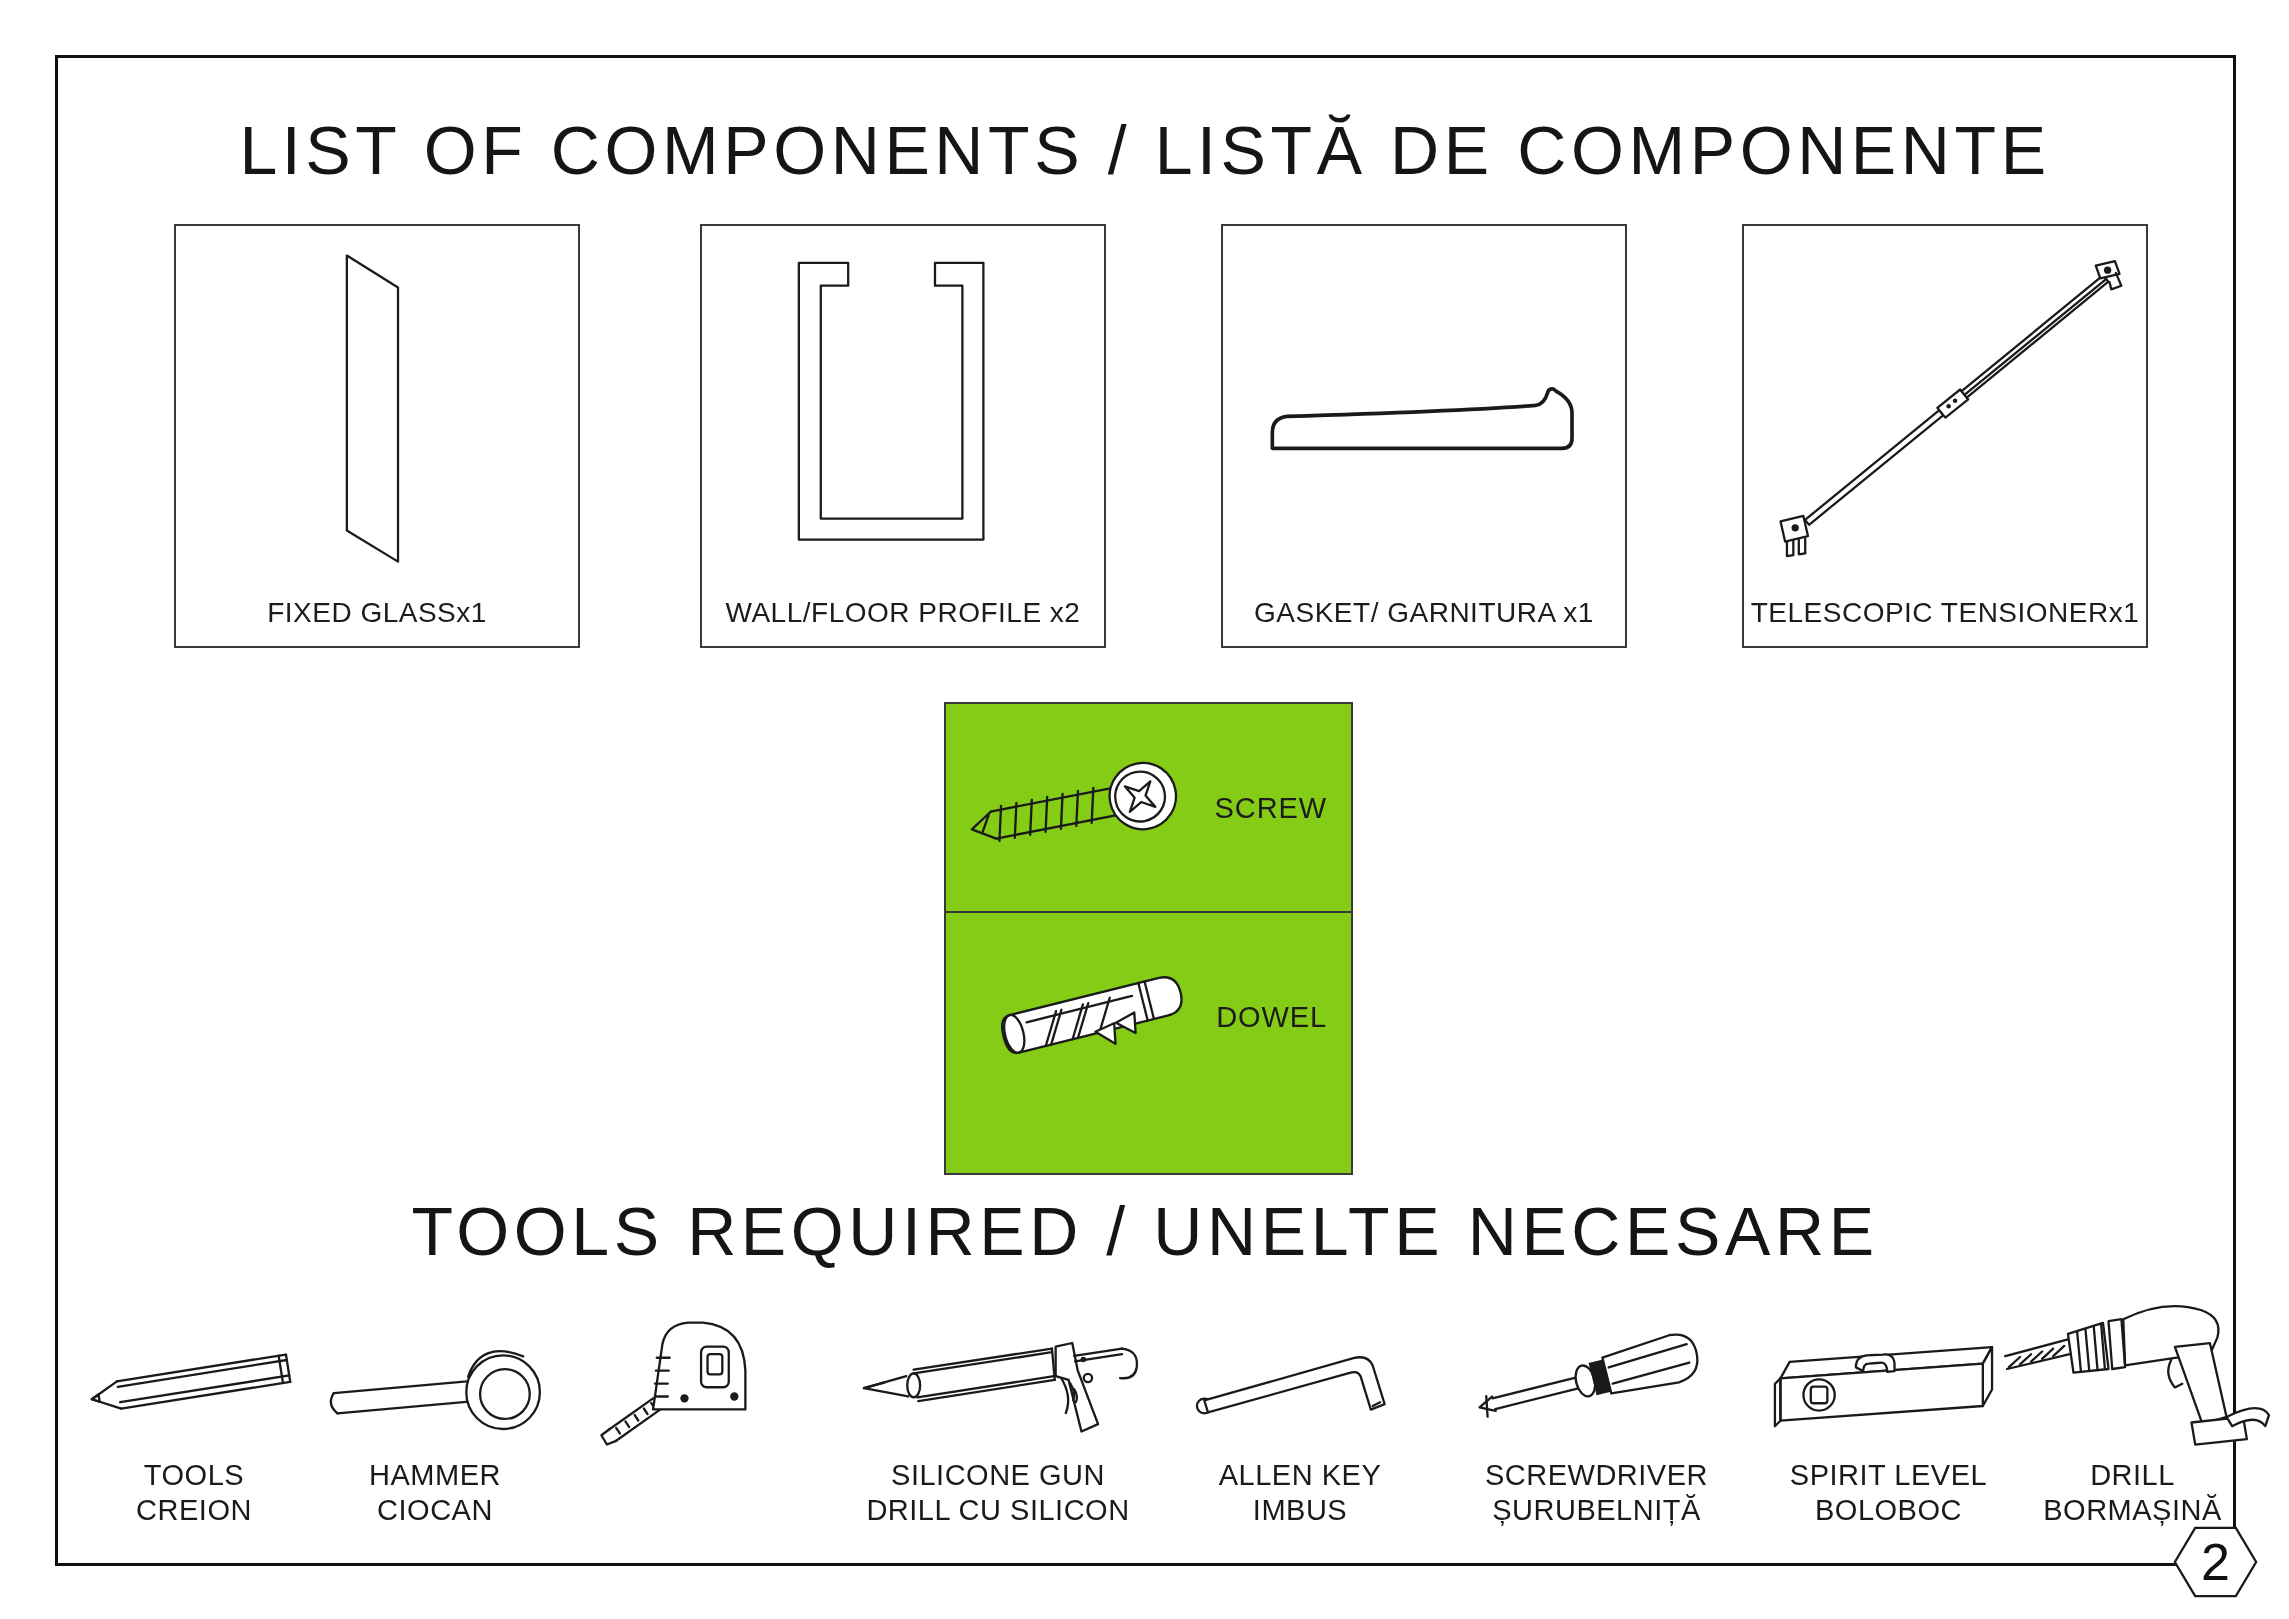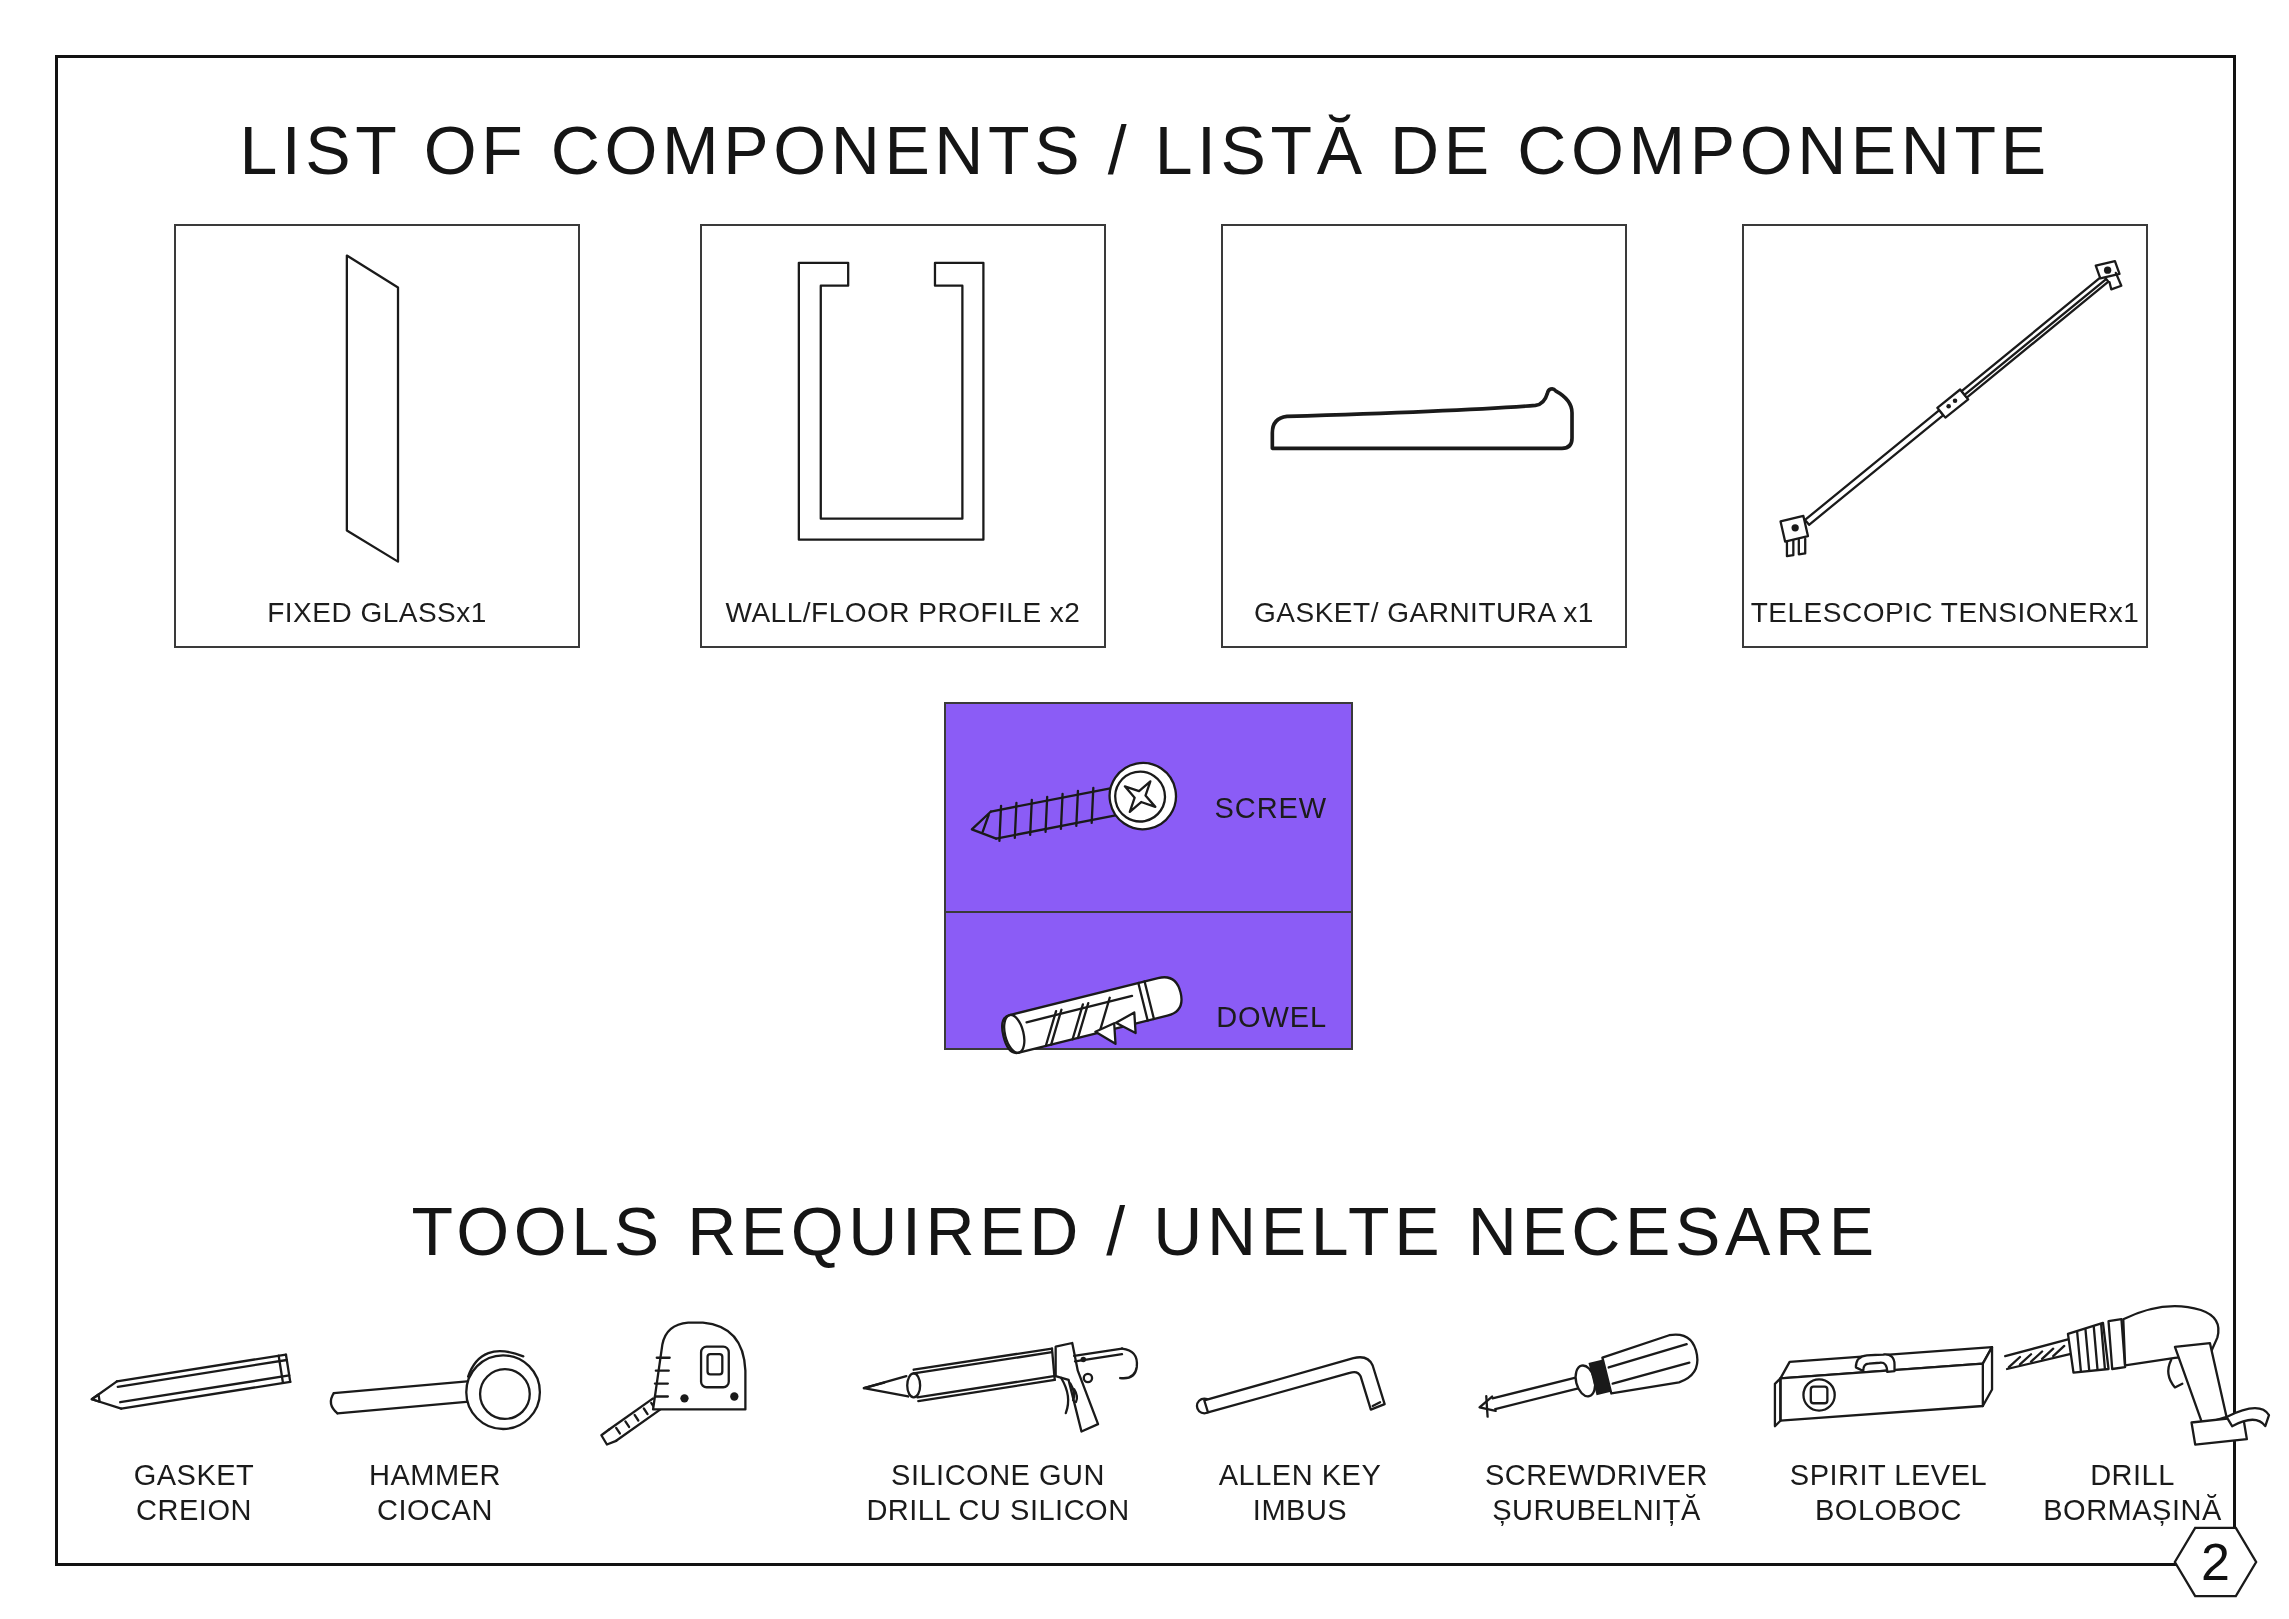--- a/index.html
+++ b/index.html
@@ -21,22 +21,22 @@
   .component-box{
     position:absolute;top:224px;width:406px;height:424px;
     border:2.3px solid #3a3a3a;background:#fff;box-sizing:border-box;
   }
   .component-art{position:absolute;left:0;top:0;width:100%;height:100%;}
   .component-label{
     position:absolute;left:0;bottom:16.6px;width:100%;text-align:center;
     font-size:28px;letter-spacing:0.5px;color:#1c1c1c;white-space:nowrap;
   }
   .fasteners-box{
-    position:absolute;left:944px;top:702px;width:409px;height:348px;
-    border:2.3px solid #3a3a3a;background:#8b5cf6;box-sizing:border-box;
+    position:absolute;left:944px;top:702px;width:409px;height:473px;
+    border:2.3px solid #3a3a3a;background:#84cc16;box-sizing:border-box;
   }
   .fastener-cell{position:relative;width:100%;height:207px;}
   .fastener-cell.top{border-bottom:2.3px solid #3a3a3a;}
   .fastener-label{
     position:absolute;right:24px;top:50%;transform:translateY(-50%);
     font-size:29px;letter-spacing:0.9px;color:#1c1c1c;
   }
   .tool{position:absolute;top:1288px;text-align:center;}
   .tool-art{height:164px;display:flex;align-items:flex-end;justify-content:center;}
   .tool-label{margin-top:5.5px;font-size:29px;line-height:1.22;letter-spacing:0.5px;color:#1a1a1a;white-space:nowrap;}
@@ -156,21 +156,21 @@
           <line class="ln" x1="42" y1="66" x2="228" y2="66"></line>
           <line class="ln" x1="42" y1="83" x2="228" y2="83"></line>
           <line class="ln" x1="228" y1="60" x2="228" y2="90"></line>
           <line class="ln" x1="220" y1="60" x2="220" y2="90"></line>
           <path class="ln" d="M42,60 L12,75 L42,90"></path>
           <path class="ln" d="M20,71 L12,75 L20,79 L20,71"></path>
         </g>
       </svg>
     </div>
     <div class="tool-label">
-      <span>GASKET</span>
+      <span>TOOLS</span>
         <span>CREION</span>
     </div>
   </div>
 
   <div class="tool" style="left:315px;width:240px;">
     <div class="tool-art">
       <svg width="236" height="138" viewBox="0 0 256 150">
         <line class="ln" x1="18" y1="86" x2="166" y2="73"></line>
         <line class="ln" x1="22" y1="108" x2="168" y2="95"></line>
         <path class="ln" d="M18,86 Q10,98 22,108"></path>

